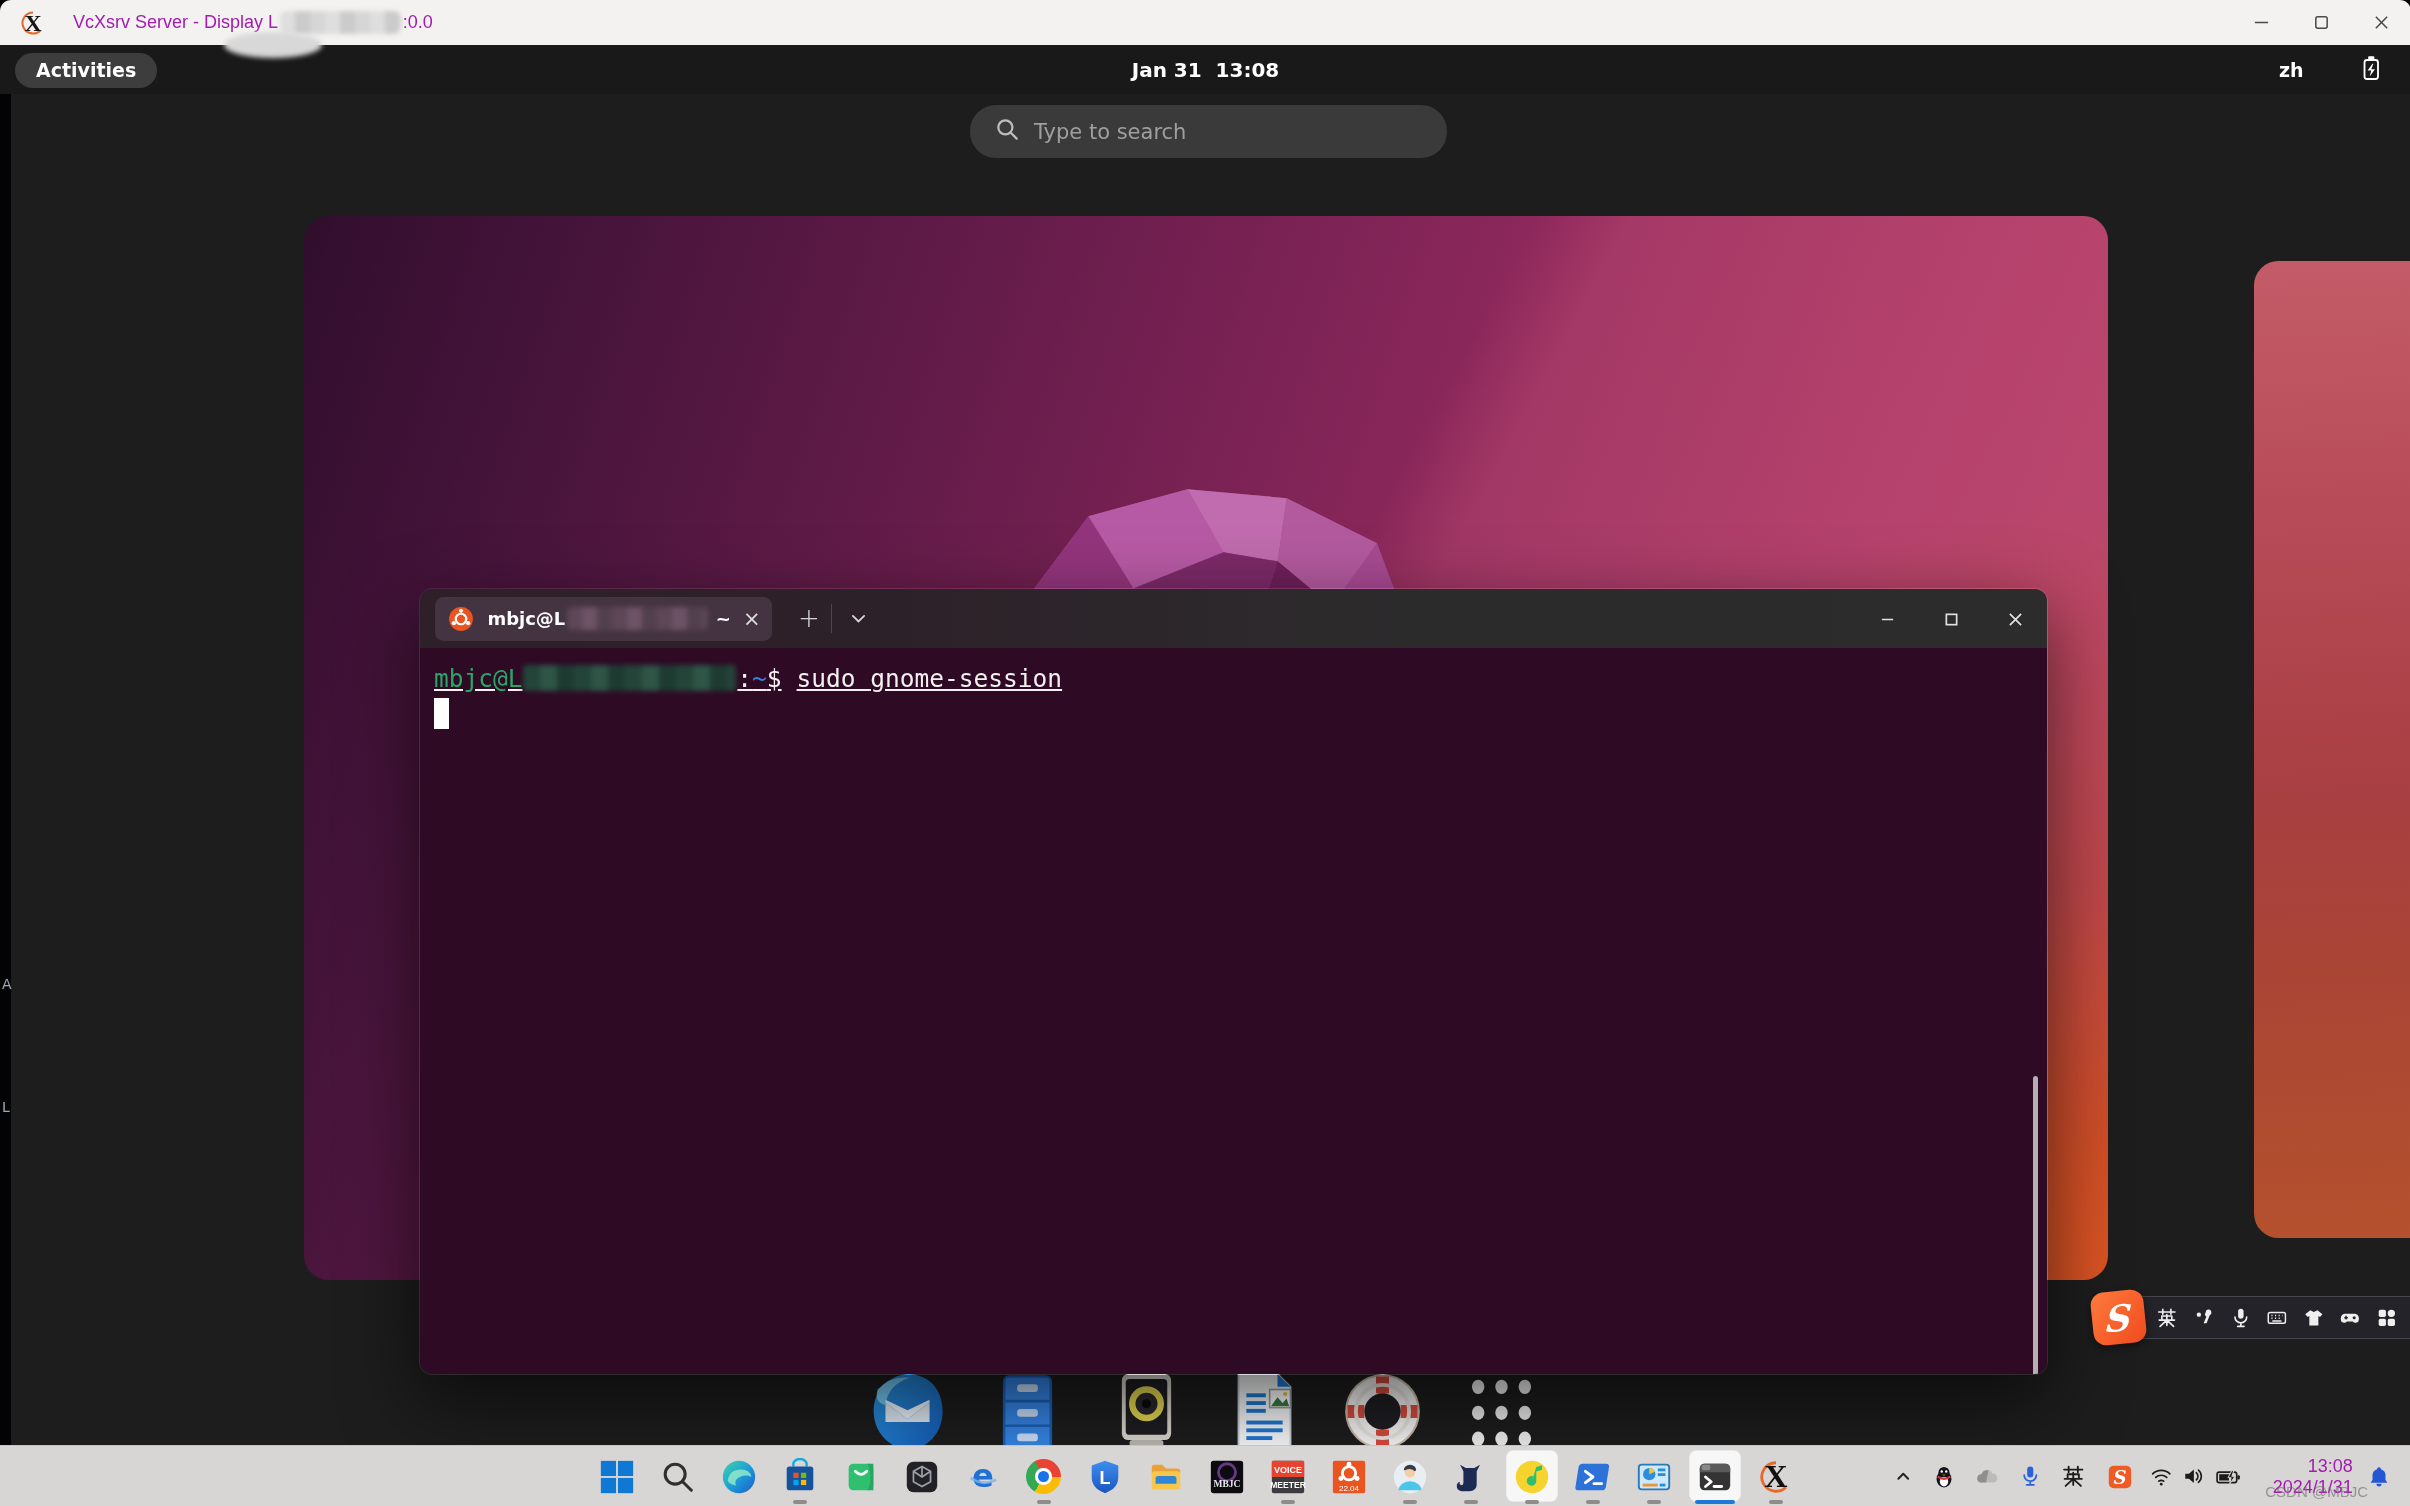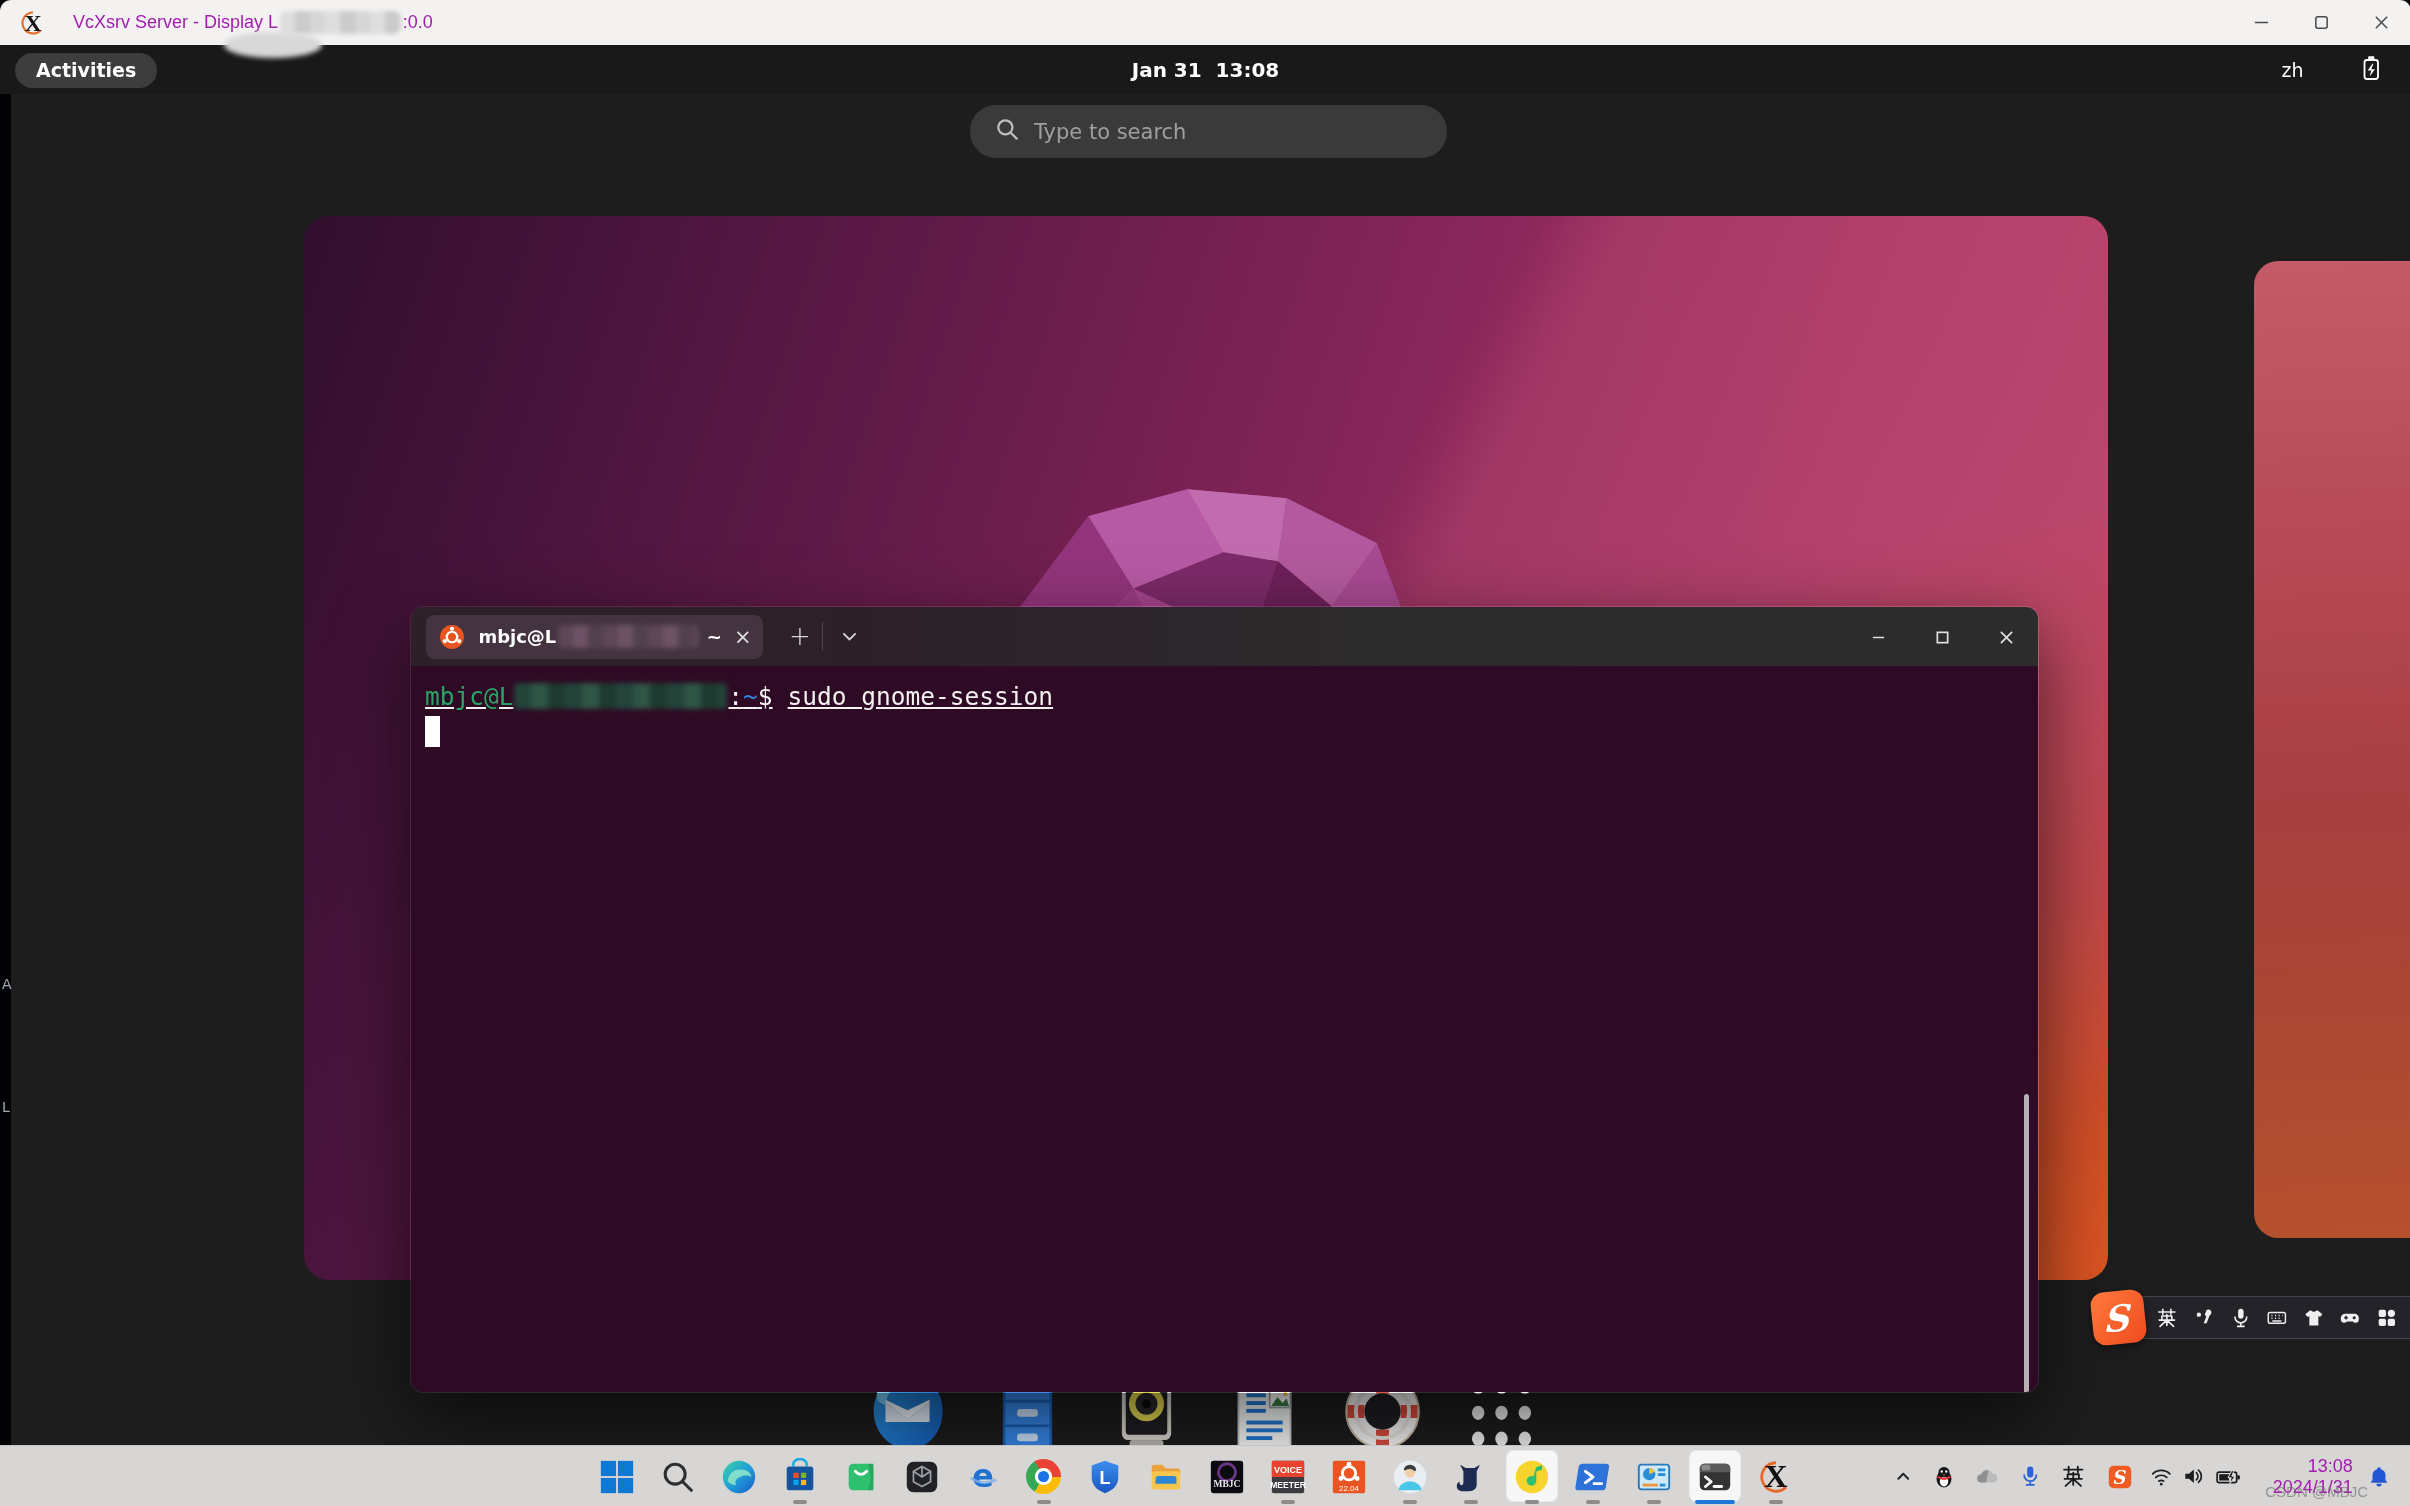--- a/index.html
+++ b/index.html
@@ -20,40 +20,40 @@
   
   .gnome{position:absolute;left:0;top:45px;width:2411px;height:1400px;background:#1d1d1d;overflow:hidden;}
   .lstrip{position:absolute;left:0;top:0;width:11.3px;height:100%;background:#030305;z-index:3;}
   .art{position:absolute;left:1.9px;color:#b9c6d2;font:14px "DejaVu Sans",sans-serif;z-index:4;opacity:.85;}
   .gtop{position:absolute;left:0;top:0;width:100%;height:49px;background:#191919;z-index:6;}
   .activities{position:absolute;left:15px;top:7.5px;height:35px;padding:0 21px;border-radius:18px;
               background:#3d3d3d;color:#fff;font-weight:bold;font-size:19px;display:flex;align-items:center;}
   .gclock{position:absolute;left:50%;top:0;transform:translateX(-50%);height:49px;display:flex;align-items:center;
           color:#fff;font-weight:bold;font-size:20px;white-space:pre;}
   .gright{position:absolute;right:28px;top:0;height:49px;display:flex;align-items:center;gap:55px;color:#fff;}
-  .gzh{font-size:19px;font-weight:normal;}
+  .gzh{font-size:19px;font-weight:bold;}
   .gsearch{position:absolute;left:970px;top:60px;width:477px;height:53px;border-radius:26px;background:#3a3a3a;
            display:flex;align-items:center;z-index:6;}
   .gsearch .ph{margin-left:15px;color:#9f9f9f;font-size:21px;}
   
   .ws-main{position:absolute;left:304px;top:171px;width:1804px;height:1064px;border-radius:24.5px;overflow:hidden;z-index:5;
     background:
       radial-gradient(circle at 103% 103%,#e0571f 0%,#cf4e28 9%,rgba(193,72,52,.6) 20%,rgba(180,64,60,0) 38%),
       linear-gradient(118deg,rgba(0,0,0,0) 52%,rgba(224,108,130,.22) 56%,rgba(228,118,138,.30) 84%,rgba(230,125,140,.20) 100%),
       linear-gradient(108deg,#310e2d 0%,#47143b 14%,#5d1a46 28%,#7a2254 46%,#942a5e 62%,#a43062 78%,#ad3560 100%);}
   .gem{position:absolute;left:36%;top:18%;width:26%;}
   .ws-right{position:absolute;left:2254px;top:216px;width:166px;height:977px;border-radius:24.5px 0 0 24.5px;z-index:5;
     background:linear-gradient(178deg,#c35c68 0%,#b54955 30%,#a83f41 55%,#aa4634 75%,#b5512d 100%);}
   
   .dash{position:absolute;left:829px;top:1316px;width:758px;height:84px;z-index:10;}
   .dash-icon{position:absolute;top:8.5px;width:83px;height:83px;}
   .dash-icon svg,.dash-icon>div{width:100%;height:100%;}
   
-  .term{position:absolute;left:410px;top:543px;width:1627px;height:785px;border-radius:13px;overflow:hidden;z-index:40;
-        box-shadow:0 26px 75px rgba(0,0,0,.6);border:0.9px solid rgba(255,255,255,.07);margin-top:18px;}
+  .term{position:absolute;left:419px;top:543px;width:1627px;height:785px;border-radius:13px;overflow:hidden;z-index:40;
+        box-shadow:0 26px 75px rgba(0,0,0,.6);border:0.9px solid rgba(255,255,255,.07);}
   .thead{position:relative;height:59px;background:linear-gradient(90deg,#2e2029 0%,#2d2129 28%,#2c2b2c 60%,#2c2c2c 100%);}
   .ttab{position:absolute;left:15px;top:7.5px;width:337px;height:44px;background:#443441;border-radius:8.5px;
         display:flex;align-items:center;color:#fff;font-weight:bold;font-size:18px;}
   .ttab .ulogo{width:28px;height:28px;margin-left:12.2px;}
   .ttab .tt{margin-left:12.2px;}
   .ttab-censor{width:141px;height:22.6px;border-radius:5.6px;margin-left:1.9px;
         background:repeating-linear-gradient(90deg,#5e4757 0 15px,#6d5365 15px 30px,#53404e 30px 45px);filter:blur(2.4px);}
   .ttab .tilde{margin-left:7.5px;font-weight:bold;}
   .ttab .tclose{margin-left:auto;margin-right:11.3px;color:#ddd;font-size:21px;font-weight:normal;}
   .tplus{position:absolute;left:371px;top:11.3px;width:36px;height:36px;display:flex;align-items:center;justify-content:center;

